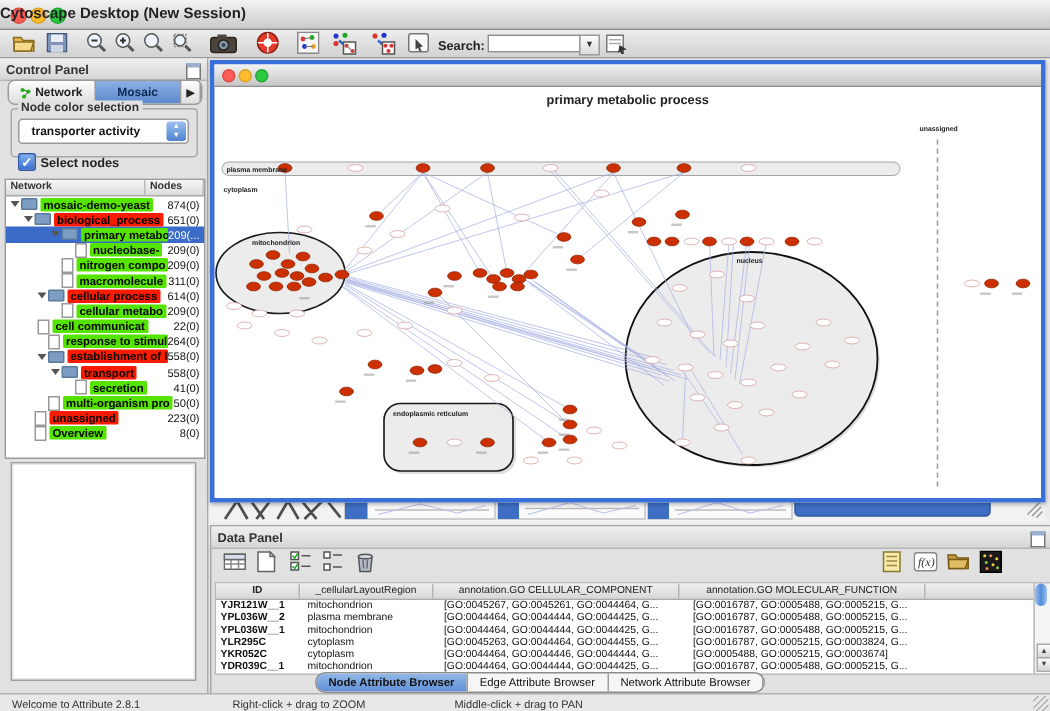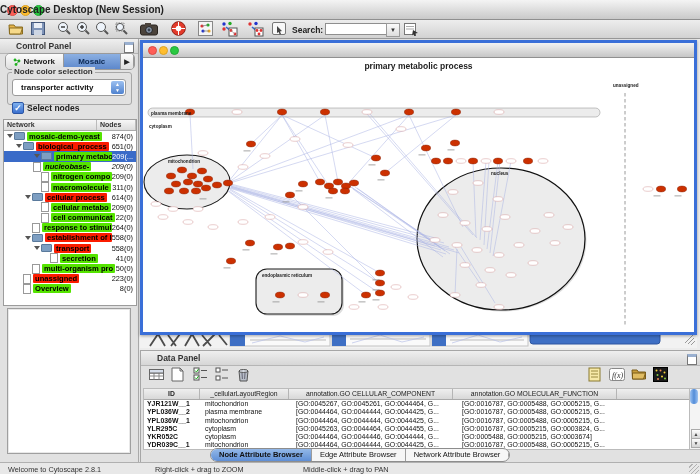--- a/index.html
+++ b/index.html
@@ -6,21 +6,21 @@
   body{width:700px;height:474px;position:relative;font-family:"Liberation Sans",sans-serif;background:#e4e4e4;overflow:hidden;-webkit-font-smoothing:antialiased}
   .abs{position:absolute}
   
   .titlebar{left:0;top:0;width:700px;height:19px;background:linear-gradient(#f4f4f4,#c9c9c9);border-bottom:1px solid #8f8f8f}
   .traffic{border-radius:50%;width:9px;height:9px;top:5px}
   .title-text{width:100%;text-align:left;top:4px;font-size:10px;font-weight:bold;color:#222}
   .toolbar{left:0;top:20px;width:700px;height:18px;background:linear-gradient(#ededed,#d2d2d2);border-bottom:1px solid #9a9a9a}
   .tb-ic{top:1px;height:15px;display:flex;align-items:center}
   
   .cp{left:0;top:39px;width:138px;height:423px;background:#e1e1e1;border-right:1px solid #a9a9a9}
-  .panel-head{font-size:8.5px;font-weight:bold;color:#333;padding:2px 16px;background:linear-gradient(#efefef,#d6d6d6);border-bottom:1px solid #b5b5b5}
+  .panel-head{font-size:8.5px;font-weight:bold;color:#333;padding:2px 4px;background:linear-gradient(#efefef,#d6d6d6);border-bottom:1px solid #b5b5b5}
   .float-ic{width:8px;height:7px;border:1px solid #777;background:#fff;border-top:3px solid #9ab0d0}
   .tabs{left:5px;top:14px;width:128px;height:15px;display:flex;border:1px solid #9a9a9a;border-radius:5px;overflow:hidden;background:#dcdcdc}
   .tab{flex:1;display:flex;align-items:center;justify-content:center;font-size:8px;font-weight:bold;color:#222;background:linear-gradient(#fcfcfc,#dedede);border-right:1px solid #9a9a9a;gap:2px}
   .tab.sel{background:linear-gradient(#8cb0e2,#5d88cc);color:#0d2a55}
   .tab.arrow{flex:0 0 12px;background:linear-gradient(#fcfcfc,#dedede);font-size:7px}
   .groupbox{left:7px;top:33px;width:123px;height:31px;border:1px solid #a7a7a7;border-radius:3px}
   .grouplabel{left:12px;top:28px;font-size:8px;font-weight:bold;color:#333;background:#e1e1e1;padding:0 2px}
   .combo{left:12px;top:40px;width:112px;height:15px;background:#fff;border:1px solid #9b9b9b;border-radius:3px;display:flex;align-items:center}
   .combo-text{flex:1;font-size:8px;font-weight:bold;color:#111;padding-left:8px}
   .combo-btn{width:13px;height:13px;margin-right:1px;border-radius:2px;background:linear-gradient(#9cc0f0,#4f82cf);color:#fff;font-size:5px;line-height:6px;text-align:center}
@@ -234,21 +234,21 @@
           <span class="fold"></span>
           <span class="chip red">biological_process</span>
           <span class="cnt">651(0)</span>
         </div>
         <div class="tree-row sel" style="padding-left: 30px;">
           <span class="tri"></span>
           <span class="fold"></span>
           <span class="chip green">primary metabo</span>
           <span class="cnt">209(...</span>
         </div>
-        <div class="tree-row" style="padding-left: 22px; font-style: italic;">
+        <div class="tree-row" style="padding-left: 39px;">
           <span style="width: 7px; flex: 0 0 auto;"></span>
           <span class="file"></span>
           <span class="chip green">nucleobase-</span>
           <span class="cnt">209(0)</span>
         </div>
         <div class="tree-row" style="padding-left: 30px; text-align: right;">
           <span style="width: 7px; flex: 0 0 auto;"></span>
           <span class="file"></span>
           <span class="chip green">nitrogen compo</span>
           <span class="cnt">209(0)</span>
@@ -264,21 +264,21 @@
           <span class="fold"></span>
           <span class="chip red">cellular process</span>
           <span class="cnt">614(0)</span>
         </div>
         <div class="tree-row" style="padding-left: 30px;">
           <span style="width: 7px; flex: 0 0 auto;"></span>
           <span class="file"></span>
           <span class="chip green">cellular metabo</span>
           <span class="cnt">209(0)</span>
         </div>
-        <div class="tree-row" style="padding-left: 30px; justify-content: center;">
+        <div class="tree-row" style="padding-left: 14px; justify-content: center;">
           <span style="width: 7px; flex: 0 0 auto;"></span>
           <span class="file"></span>
           <span class="chip green">cell communicat</span>
           <span class="cnt">22(0)</span>
         </div>
         <div class="tree-row" style="padding-left: 21px;">
           <span style="width: 7px; flex: 0 0 auto;"></span>
           <span class="file"></span>
           <span class="chip green">response to stimulu</span>
           <span class="cnt">264(0)</span>
@@ -679,17 +679,17 @@
   </div>
 
   <div class="abs seg" id="dp-tabs">
       <div class="sel">Node Attribute Browser</div>
       <div>Edge Attribute Browser</div>
       <div>Network Attribute Browser</div>
     </div>
 </div>
 
 <div class="abs statusbar">
-  <span class="abs" style="left:8px;top:2px">Welcome to Cytoscape 2.8.1</span>
+  <span class="abs" style="left:8px;top:2px">Welcome to Attribute 2.8.1</span>
   <span class="abs" style="left:155px;top:2px">Right-click + drag to ZOOM</span>
   <span class="abs" style="left:303px;top:2px">Middle-click + drag to PAN</span>
   <span class="abs grip" style="right:1px;top:1px"></span>
 </div>
 
 </body></html>

